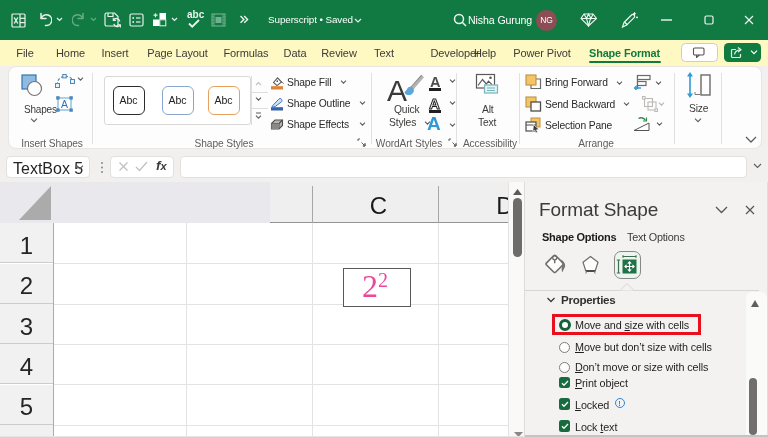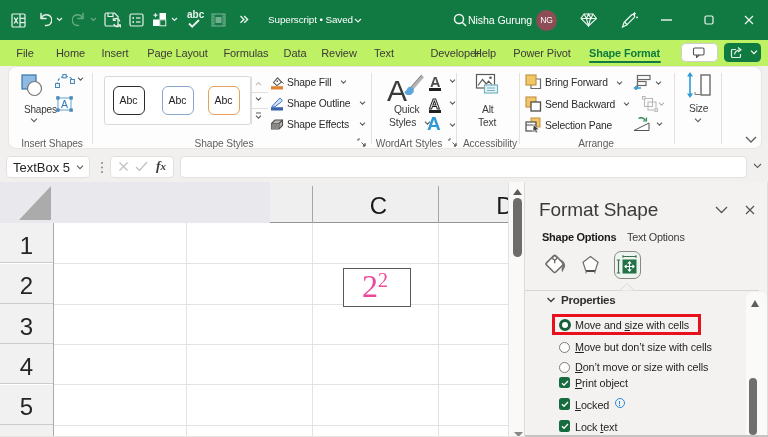--- a/index.html
+++ b/index.html
@@ -7,21 +7,21 @@
   body { font-family:"Liberation Sans", sans-serif; }
   #page { position:relative; width:768px; height:437px; background:#fff; overflow:hidden; }
   .abs { position:absolute; }
   svg { display:block; }
 
   
   #titlebar { left:0; top:0; width:768px; height:40px; background:#117a42; }
   #titlebar .txt { color:#fff; font-size:11.5px; }
 
   
-  #tabrow { left:0; top:40px; width:768px; height:36px; background:#bef264; }
+  #tabrow { left:0; top:40px; width:768px; height:36px; background:#fef9c3; }
   .tab { position:absolute; top:7px; font-size:11px; letter-spacing:-0.1px; color:#3c3b39; white-space:nowrap; transform:translateX(-50%); }
   .tabactive { color:#0f7b40; font-weight:700; font-size:10.9px; letter-spacing:-0.15px; }
   #tabunderline { left:588.5px; top:60.6px; width:72.5px; height:2.4px; background:#0f7b40; border-radius:2px; }
 
   
   #ribbonbg { left:0; top:66px; width:768px; height:116px; background:#f2f0ef; }
   #ribbon { left:8px; top:66px; width:754px; height:83px; background:#fdfdfd; border:1px solid #e8e6e4; border-radius:8px; }
   .vsep { position:absolute; top:6px; height:71px; width:1px; background:#e3e1df; }
   .glabel { position:absolute; top:71px; font-size:10.2px; letter-spacing:-0.1px; color:#605e5c; transform:translateX(-50%); white-space:nowrap; }
   .btntxt { position:absolute; font-size:10.3px; letter-spacing:-0.15px; color:#2b2a29; white-space:nowrap; }
@@ -372,33 +372,33 @@
     <svg class="chev" style="left:685px;top:51px" width="8" height="5" viewBox="0 0 8 5" fill="none" stroke="#5f5d5b" stroke-width="1.1">
         <path d="M1 .7l3 3l3-3"></path>
       </svg>
 
     <svg class="chev" style="left:736px;top:69px" width="12" height="8" viewBox="0 0 12 8" fill="none" stroke="#5f5d5b" stroke-width="1.3">
         <path d="M1 1l5 5l5-5"></path>
       </svg>
   </div>
   <div id="fbar" class="abs">
     <div class="fbox" style="left:6px;width:84px;"></div>
-    <div class="abs" style="left:13px;top:11px;font-size:13px;color:#252525;">TextBox 5</div>
+    <div class="abs" style="left:13px;top:11px;font-size:16px;color:#252525;">TextBox 5</div>
     <svg class="chev" style="left:76px;top:16px" width="8" height="5" viewBox="0 0 8 5" fill="none" stroke="#5f5d5b" stroke-width="1.1">
         <path d="M1 .7l3 3l3-3"></path>
       </svg>
     <div class="abs" style="left:101px;top:13px;width:2.4px;height:2.4px;border-radius:50%;background:#8a8886;box-shadow:0 4.5px 0 #8a8886, 0 9px 0 #8a8886;"></div>
     <div class="fbox" style="left:110px;width:64px;"></div>
     <svg class="abs" style="left:118px;top:12px" width="11" height="11" viewBox="0 0 11 11" stroke="#c3c1bf" stroke-width="1.3">
         <path d="M1.5 1.5l8 8M9.5 1.5l-8 8"></path>
       </svg>
     <svg class="abs" style="left:135px;top:12px" width="13" height="11" viewBox="0 0 13 11" fill="none" stroke="#c3c1bf" stroke-width="1.3">
         <path d="M1 6l3.5 3.5L12 1"></path>
       </svg>
-    <div class="abs" style="left:156px;top:9px;font-size:13.5px;font-style:italic;font-family:Liberation Serif, serif;font-weight:700;color:#3b3a39;">f<span style="font-size:11px">x</span></div>
+    <div class="abs" style="left:156px;top:9px;font-size:13.5px;font-style:italic;font-family:Liberation Sans, sans-serif;font-weight:700;color:#3b3a39;">f<span style="font-size:11px">x</span></div>
     <div class="fbox" style="left:180px;width:567px;"></div>
     <svg class="chev" style="left:753px;top:14px" width="9" height="6" viewBox="0 0 9 6" fill="none" stroke="#5f5d5b" stroke-width="1.1">
         <path d="M1 1l3.5 3.5L8 1"></path>
       </svg>
   </div>
 
   <div id="sheet" class="abs">
 
     <div class="abs" style="left:0;top:0;width:270px;height:41px;background:#e9e8ed;"></div>
     <div class="abs" style="left:270px;top:0;width:238px;height:41px;background:#efefef;border-bottom:1.5px solid #949494;"></div>

